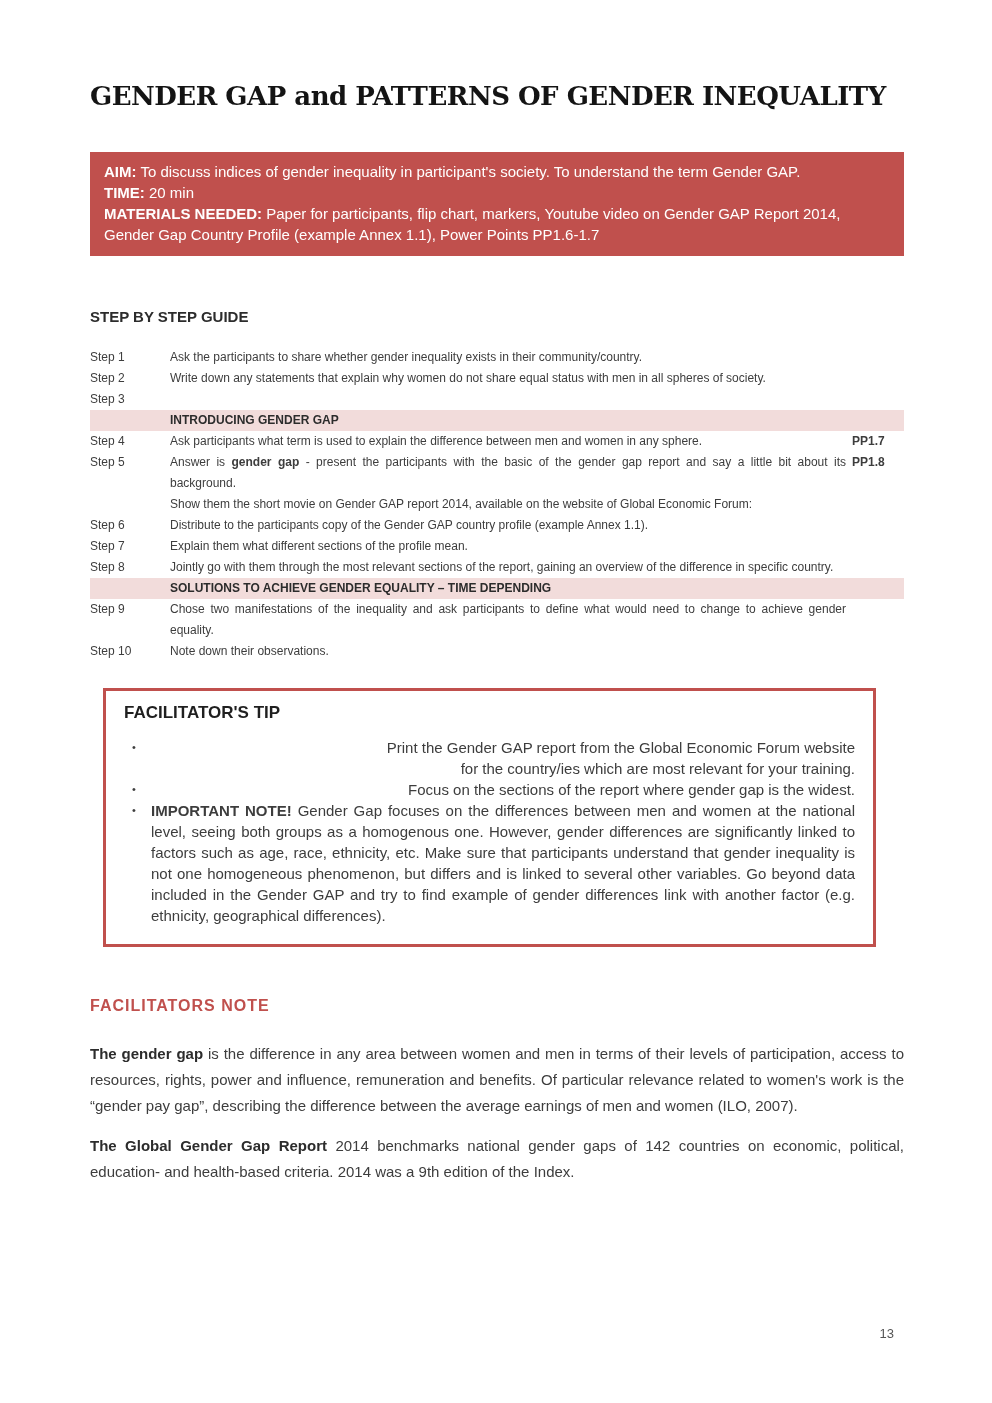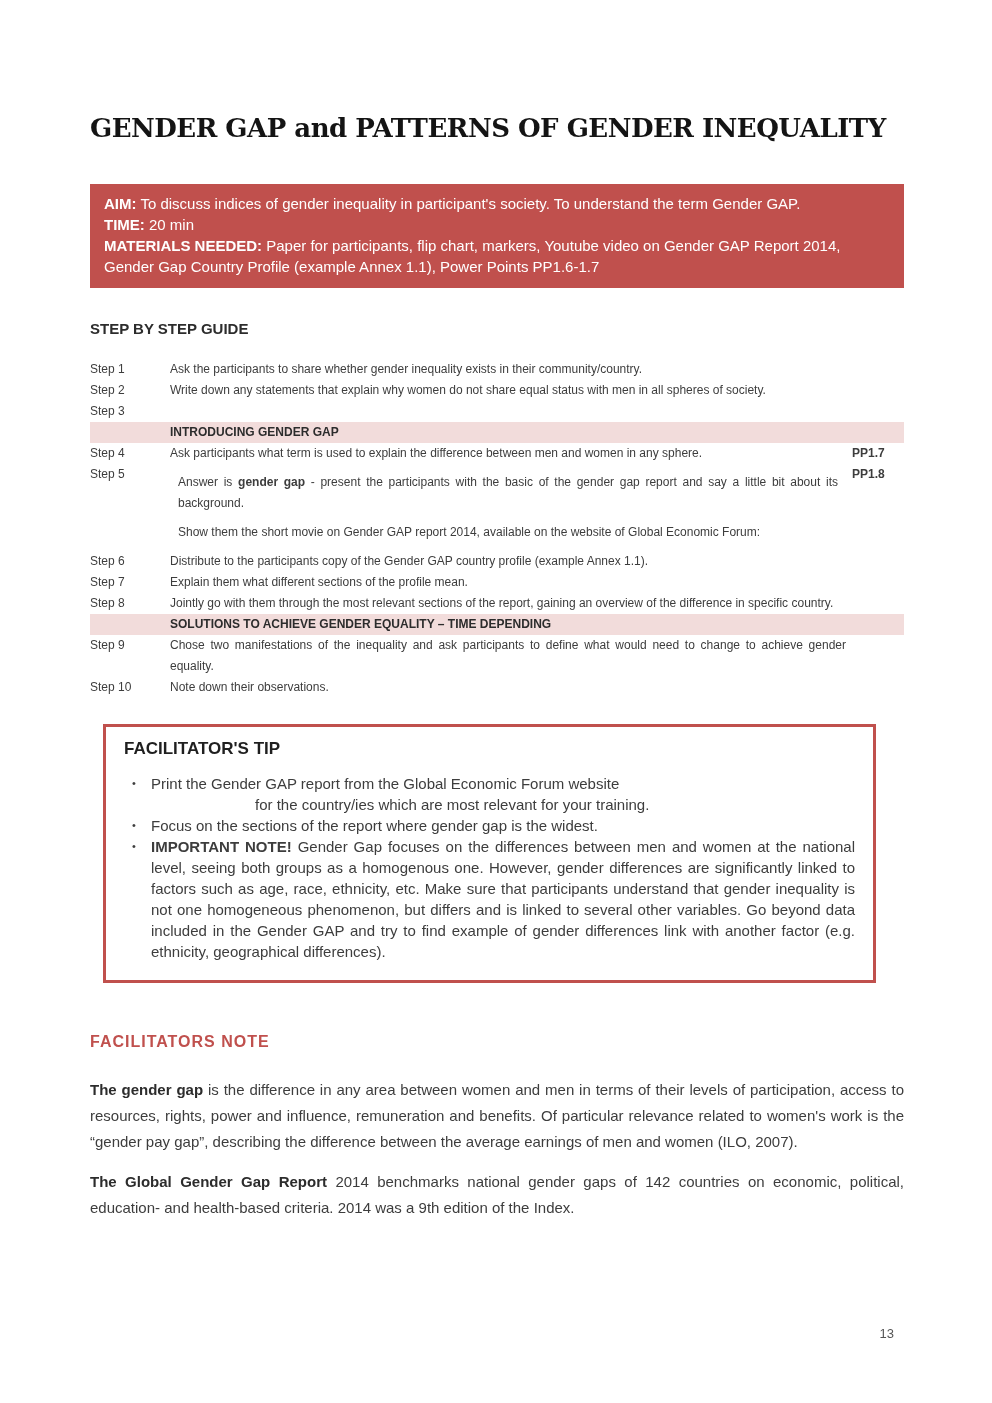--- a/index.html
+++ b/index.html
@@ -9,21 +9,21 @@
     height: 1403px;
     position: relative;
     font-family: "Liberation Sans", sans-serif;
     color: #3d3d3d;
     overflow: hidden;
   }
   .page {
     position: relative;
     width: 992px;
     height: 1403px;
-    padding-top: 112px;
+    padding-top: 80px;
   }
   .content {
     margin-left: 90px;
     margin-right: 88px;
   }
   .doc-title {
     font-family: "DejaVu Serif", serif;
     font-weight: bold;
     font-size: 26px;
     line-height: 32px;
@@ -34,37 +34,37 @@
     margin-top: 40px;
     background: var(--accent-red, #C0504D);
     color: #ffffff;
     padding: 9px 14px 11px 14px;
     font-size: 15px;
     line-height: 21px;
   }
   .info-box p { margin: 0; }
   .info-box strong { font-weight: bold; }
   .guide-heading {
-    margin-top: 32px;
+    margin-top: 52px;
     font-size: 15px;
     font-weight: bold;
     color: #2c2c2c;
   }
   .steps {
     margin-top: 22px;
     font-size: 12px;
     line-height: 21px;
   }
   .step-row {
     display: grid;
     grid-template-columns: 80px 1fr 58px;
   }
   .step-label { color: #3d3d3d; }
   .step-text { text-align: justify; }
-  .step-text p { margin: 8px; }
+  .step-text p { margin: 0; }
   .step-pp {
     font-weight: bold;
     padding-left: 6px;
     white-space: nowrap;
   }
   .step-row.section {
     background: var(--highlight-pink, #F2DCDB);
   }
   .step-row.section .step-text {
     font-weight: bold;
@@ -91,21 +91,21 @@
     line-height: 21px;
   }
   .bullet-row { display: flex; }
   .bullet {
     flex: none;
     width: 19px;
     font-size: 11px;
     line-height: 21px;
     color: #3d3d3d;
   }
-  .bullet-text { flex: 1; }
+  .bullet-text { flex: 1; text-align: right; }
   .bullet-text.justify { text-align: justify; }
   .indented { margin-left: 104px; }
   .note-heading {
     margin-top: 50px;
     color: var(--accent-red, #C0504D);
     font-size: 16px;
     font-weight: bold;
     letter-spacing: 1px;
   }
   .note-para {

